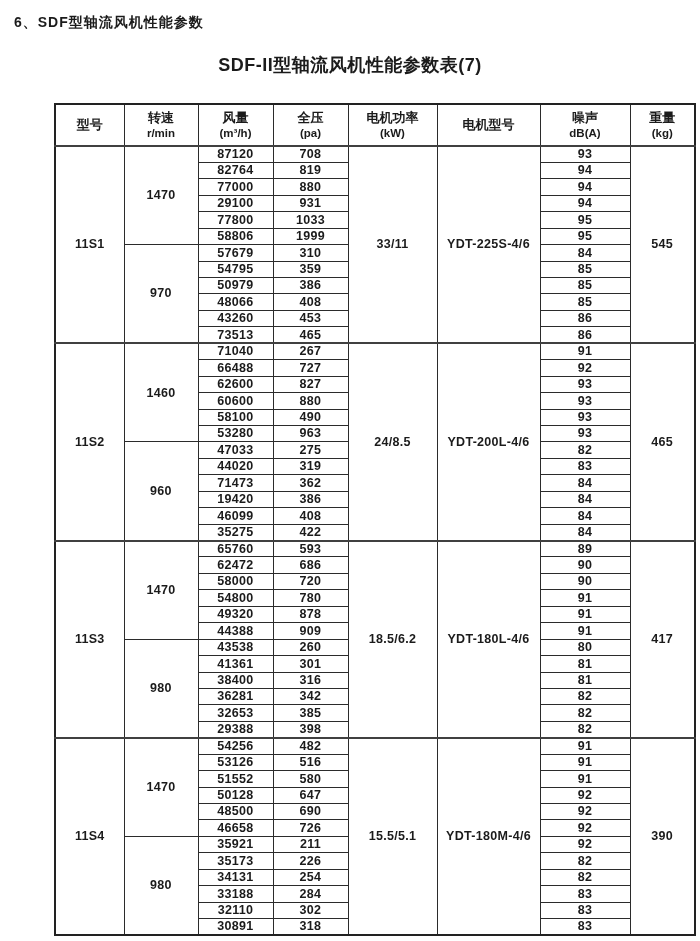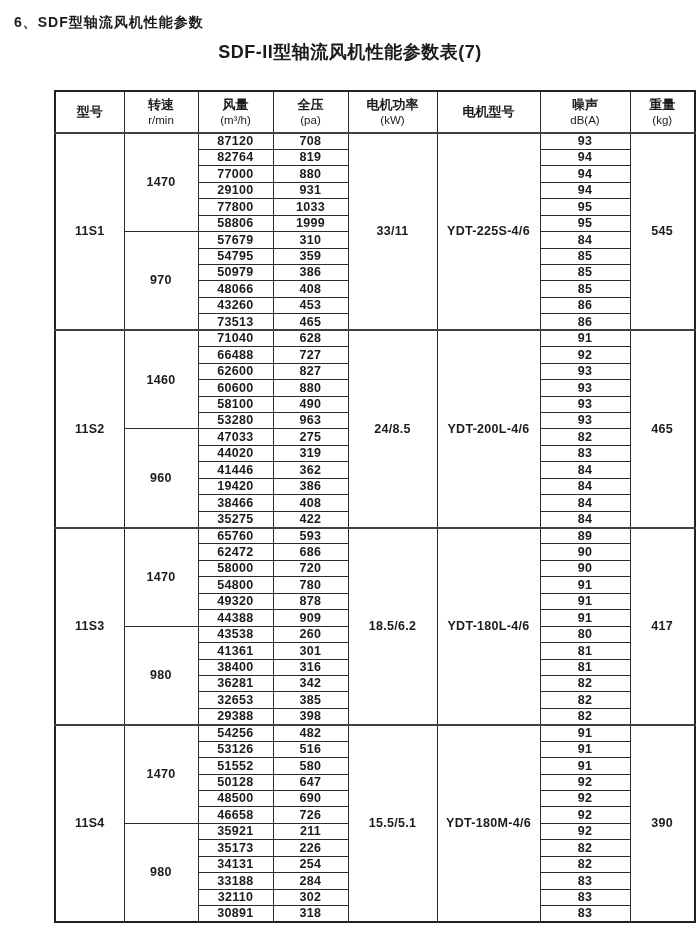--- a/index.html
+++ b/index.html
@@ -22,21 +22,21 @@
     font-size: 14px;
     font-weight: bold;
     margin: 14px 0 0 14px;
     letter-spacing: 1px;
     white-space: nowrap;
   }
   .doc-subtitle {
     font-size: 18px;
     font-weight: bold;
     text-align: center;
-    margin-top: 8px;
+    margin-top: 21px;
     letter-spacing: 0.5px;
     white-space: nowrap;
   }
   table.perf {
     border-collapse: collapse;
     table-layout: fixed;
     width: 640px;
     margin: 26px 0 0 54px;
     border: 2px solid #222222;
   }
@@ -49,21 +49,21 @@
     overflow: hidden;
   }
   table.perf thead th {
     height: 40px;
     font-size: 13px;
     font-weight: bold;
     line-height: 1.25;
   }
   table.perf thead th .sub {
     font-size: 11.5px;
-    font-weight: normal;
+    font-weight: bold;
   }
   table.perf tbody tr {
     height: 16.44px;
   }
   table.perf tbody td {
     font-size: 12.5px;
     font-weight: bold;
     line-height: 1;
     letter-spacing: 0.3px;
   }
@@ -197,21 +197,21 @@
         </tr>
         <tr>
           <td>73513</td>
           <td>465</td>
           <td>86</td>
         </tr>
         <tr class="block-start">
           <td rowspan="12">11S2</td>
           <td rowspan="6">1460</td>
           <td>71040</td>
-          <td>628</td>
+          <td>267</td>
           <td rowspan="12">24/8.5</td>
           <td rowspan="12">YDT-200L-4/6</td>
           <td>91</td>
           <td rowspan="12">465</td>
         </tr>
         <tr>
           <td>66488</td>
           <td>727</td>
           <td>92</td>
         </tr>
@@ -240,31 +240,31 @@
           <td>47033</td>
           <td>275</td>
           <td>82</td>
         </tr>
         <tr>
           <td>44020</td>
           <td>319</td>
           <td>83</td>
         </tr>
         <tr>
-          <td>41446</td>
+          <td>71473</td>
           <td>362</td>
           <td>84</td>
         </tr>
         <tr>
           <td>19420</td>
           <td>386</td>
           <td>84</td>
         </tr>
         <tr>
-          <td>38466</td>
+          <td>46099</td>
           <td>408</td>
           <td>84</td>
         </tr>
         <tr>
           <td>35275</td>
           <td>422</td>
           <td>84</td>
         </tr>
         <tr class="block-start">
           <td rowspan="12">11S3</td>

